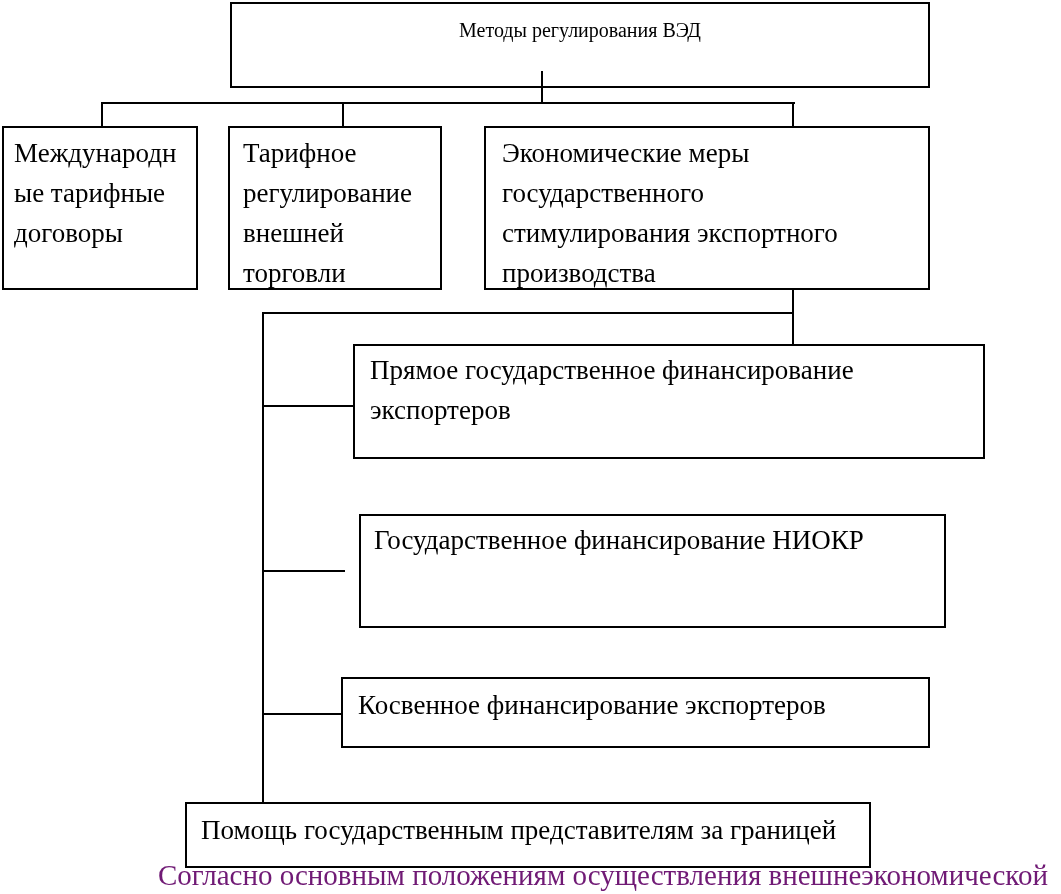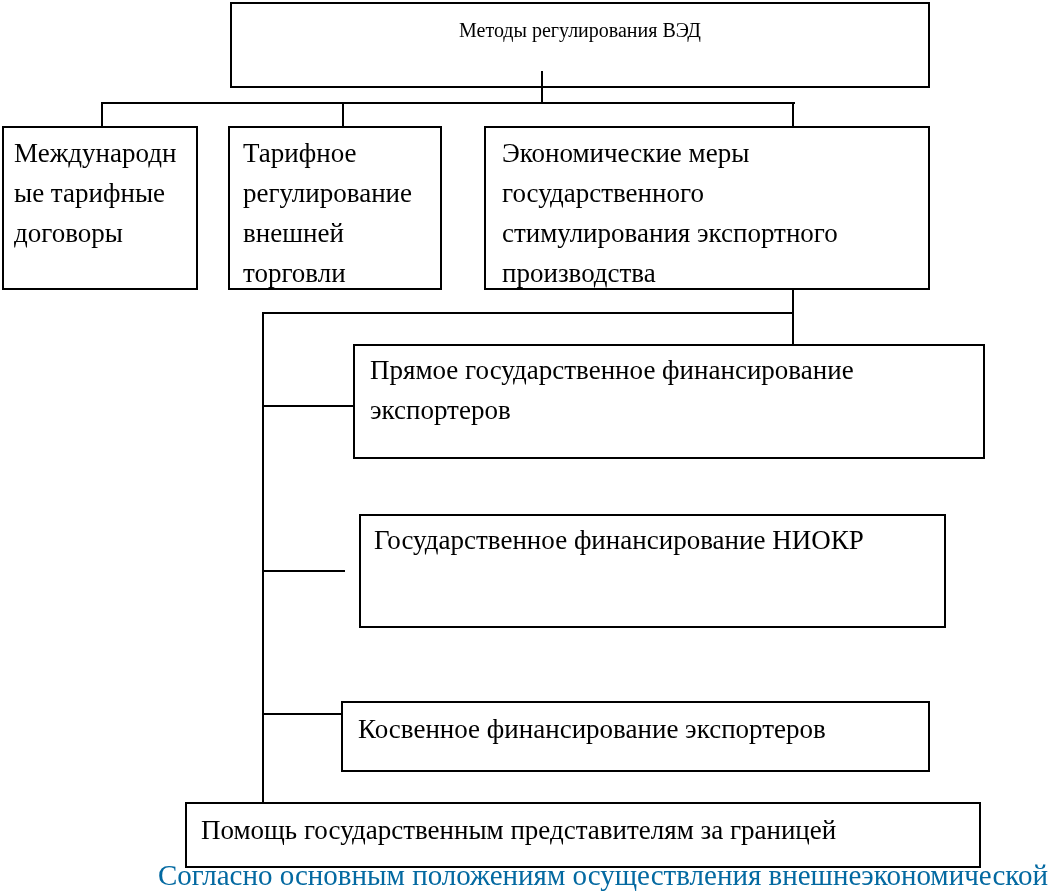--- a/index.html
+++ b/index.html
@@ -23,21 +23,21 @@
   }
   .line {
     position:absolute;
     background:#000000;
   }
   .caption {
     position:absolute;
     font-size:29px;
     line-height:34px;
     white-space:nowrap;
-    color:#0369a1;
+    color:#701a75;
   }
 </style>
 </head>
 <body>
 
 <div id="canvas">
 
   <div class="node" style="left:230px; top:2px; width:700px; height:86px; text-align:center; padding-top:11px; font-size:20px; line-height:30px;">Методы регулирования ВЭД</div>
 
   <div class="line" style="left:541px; top:71px; width:2px; height:32px;"></div>
@@ -66,19 +66,19 @@
   <div class="line" style="left:262px; top:312px; width:2px; height:492px;"></div>
   <div class="line" style="left:264px; top:405px; width:91px; height:2px;"></div>
   <div class="line" style="left:264px; top:570px; width:81px; height:2px;"></div>
   <div class="line" style="left:264px; top:713px; width:79px; height:2px;"></div>
 
   <div class="node" style="left:353px; top:344px; width:632px; height:115px; padding:4px 0 0 15px;">Прямое государственное финансирование
 экспортеров</div>
 
   <div class="node" style="left:343px; top:514px; width:587px; height:114px; padding:4px 0 0 13px;margin-left:16px;">Государственное финансирование НИОКР</div>
 
-  <div class="node" style="left:341px; top:677px; width:589px; height:71px; padding:6px 1px 0 15px;margin-top:24px;">Косвенное финансирование экспортеров</div>
+  <div class="node" style="left:341px; top:677px; width:589px; height:71px; padding:6px 1px 0 15px;">Косвенное финансирование экспортеров</div>
 
-  <div class="node" style="left:185px; top:802px; width:796px; height:66px; padding:6px 0 0 14px;">Помощь государственным представителям за границей</div>
+  <div class="node" style="left:185px; top:802px; width:686px; height:66px; padding:6px 0 0 14px;">Помощь государственным представителям за границей</div>
 
   <div class="caption" style="left:158px; top:858px;">Согласно основным положениям осуществления внешнеэкономической</div>
 
 </div>
 
 </body></html>

